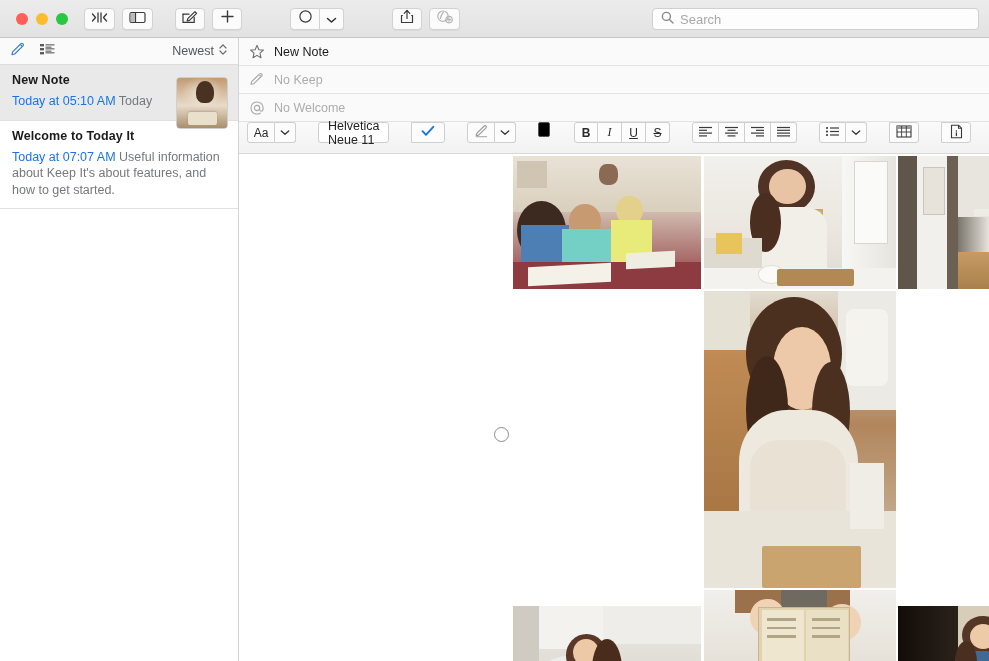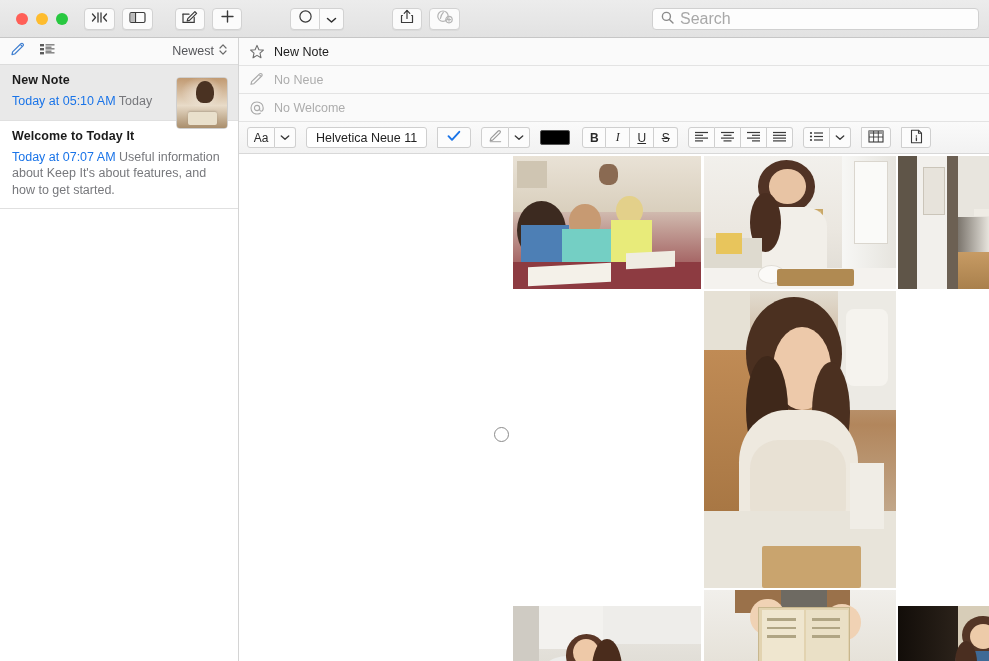--- a/index.html
+++ b/index.html
@@ -42,21 +42,21 @@
   .split .tbtn:last-child { border-radius: 0 4px 4px 0; min-width: 22px; }
 
   .searchbox {
     position: absolute; left: 652px; top: 8px;
     width: 327px; height: 22px;
     background: #fdfdfd; border: 1px solid #d0d0d0; border-radius: 4px;
     display: flex; align-items: center; padding: 0 8px; gap: 6px;
   }
   .searchbox input {
     border: none; outline: none; background: transparent;
-    font-family: "Liberation Sans", sans-serif; font-size: 16px;
+    font-family: "Liberation Sans", sans-serif; font-size: 13px;
     color: #333; width: 100%;
   }
   .searchbox input::placeholder { color: #a8a8a8; }
 
   
   .body { flex: 1; display: flex; min-height: 0; }
 
   
   .sidebar {
     width: 239px; flex: 0 0 239px;
@@ -101,21 +101,21 @@
   }
   .meta-row.first { background: #fafafa; }
   .meta-text { font-size: 12.5px; color: #1b1b1b; }
   .meta-text.placeholder { color: #adadad; }
   .meta-ico { width: 16px; height: 16px; flex: 0 0 16px; display: flex; align-items: center; justify-content: center; }
 
   .format-bar {
     height: 32px; flex: 0 0 32px;
     background: linear-gradient(to bottom, #fafafa, #f2f2f2);
     border-bottom: 1px solid #d8d8d8;
-    display: flex; align-items: center; padding: 0 8px; gap: 0;
+    display: flex; padding: 0 8px; gap: 12px;
   }
   .fbtn {
     height: 21px; min-width: 25px;
     background: #fcfcfc; border: 1px solid #cfcfcf;
     display: flex; align-items: center; justify-content: center;
     font-size: 12px; color: #2a2a2a; padding: 0 5px;
     border-radius: 3px;
   }
   .fgrp { display: flex; margin-right: 10px; }
   .fgrp .fbtn { border-radius: 0; border-left: none; }
@@ -323,21 +323,21 @@
         <span class="meta-text">New Note</span>
       </div>
 
       <div class="meta-row">
         <span class="meta-ico">
           <svg width="16" height="15" viewBox="0 0 16 15">
             <path d="M2 12.3 L2.6 9.7 L10.6 1.9 C11.2 1.3 12.1 1.3 12.7 1.9 C13.3 2.5 13.3 3.4 12.7 4 L4.7 11.8 Z" fill="none" stroke="#a9a9a9" stroke-width="1.15" stroke-linejoin="round"></path>
             <circle cx="11.1" cy="3.6" r="0.85" fill="#a9a9a9"></circle>
           </svg>
         </span>
-        <span class="meta-text placeholder">No Neue</span>
+        <span class="meta-text placeholder">No Keep</span>
       </div>
 
       <div class="meta-row">
         <span class="meta-ico">
           <svg width="16" height="16" viewBox="0 0 16 16">
             <circle cx="8" cy="8" r="2.6" fill="none" stroke="#a9a9a9" stroke-width="1.1"></circle>
             <path d="M10.6 8 V9.6 C10.6 10.7 11.4 11.2 12.2 11.2 C13.3 11.2 14.2 10.2 14.2 8 C14.2 4.6 11.6 2 8 2 C4.5 2 2 4.6 2 8 C2 11.4 4.5 14 8 14 C9.4 14 10.5 13.7 11.3 13.2" fill="none" stroke="#a9a9a9" stroke-width="1.1" stroke-linecap="round"></path>
           </svg>
         </span>
         <span class="meta-text placeholder">No Welcome</span>

